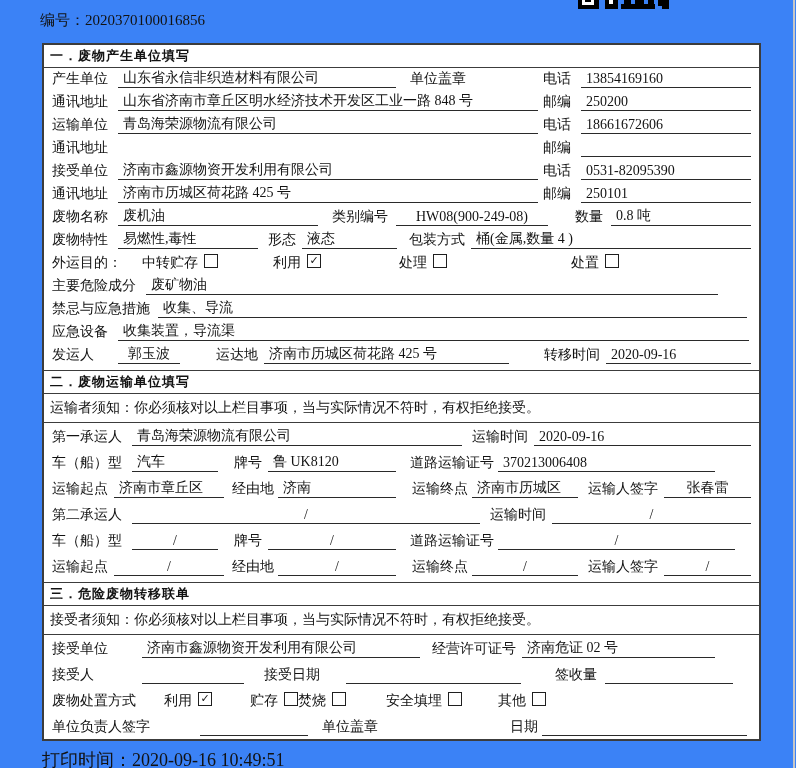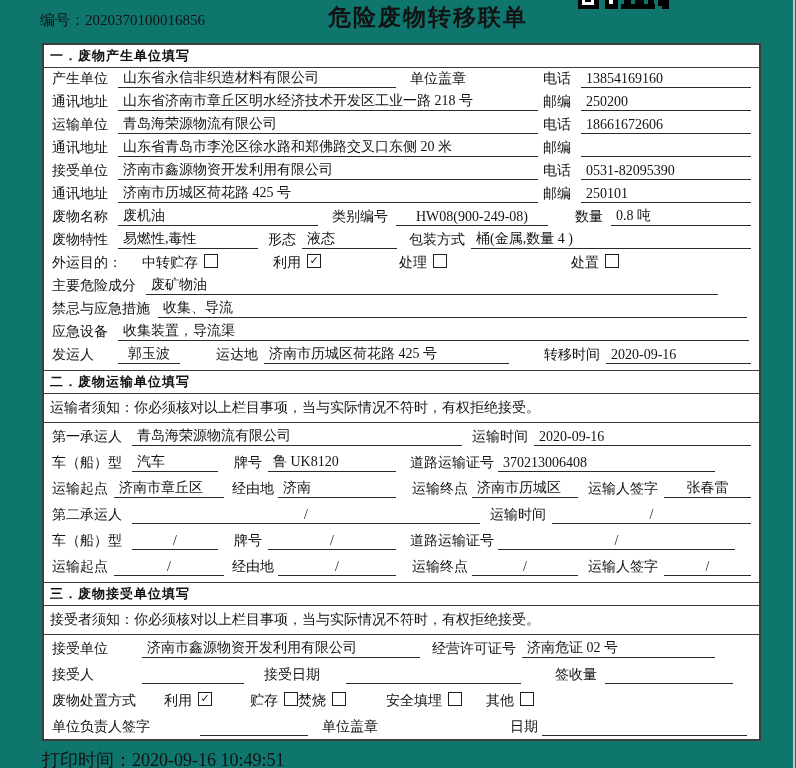--- a/index.html
+++ b/index.html
@@ -1,16 +1,16 @@
 <!DOCTYPE html>
 <html><head>
 <meta charset="utf-8">
 <style>
   html,body{margin:0;padding:0;background:#fff;}
-  #page{position:relative;width:796px;height:768px;background:#0f766e;overflow:hidden;
+  #page{position:relative;width:796px;height:768px;background:#3b82f6;overflow:hidden;
         font-family:"Liberation Serif","DejaVu Serif",serif;color:#121212;}
   #serial{position:absolute;left:40px;top:11px;font-size:15px;white-space:nowrap;}
   #title{position:absolute;left:328px;top:2px;font-size:23px;font-weight:bold;letter-spacing:2px;white-space:nowrap;}
   #qr{position:absolute;left:578px;top:0;}
   #edge-line{position:absolute;right:1px;top:0;width:2px;height:768px;background:#c6c6c6;}
   #form{position:absolute;left:42px;top:43px;width:715px;border:2px solid #3c3c3c;background:#fff;}
   .sec{display:block;}
   .sec + .sec{border-top:1px solid #3c3c3c;margin-top:3px;}
   .sec-h{font-weight:bold;font-size:13px;height:22px;line-height:21px;padding-left:6px;
          border-bottom:1px solid #3c3c3c;letter-spacing:1px;}
@@ -28,21 +28,20 @@
        font-size:11px;line-height:11px;text-align:center;color:#111;}
   #footer{position:absolute;left:42px;top:748px;font-size:18px;white-space:nowrap;}
 </style>
 </head>
 <body>
 
 <div id="page">
 
   <div id="serial"><span>编号：</span><span>2020370100016856</span></div>
 
-  <div id="title">危险废物转移联单</div>
 
   <svg id="qr" width="92" height="10" viewBox="0 0 92 10">
     <rect x="0" y="0" width="21" height="9" fill="#000"></rect>
     <rect x="4" y="0" width="12" height="5" fill="#fff"></rect>
     <rect x="7" y="0" width="6" height="2" fill="#000"></rect>
     <rect x="27" y="0" width="13" height="9" fill="#000"></rect>
     <rect x="31" y="0" width="4" height="4" fill="#fff"></rect>
     <rect x="43" y="4" width="34" height="5" fill="#000"></rect>
     <rect x="46" y="0" width="7" height="4" fill="#000"></rect>
     <rect x="57" y="0" width="9" height="4" fill="#000"></rect>
@@ -61,35 +60,34 @@
       <div class="row">
         <span class="lbl" style="width:64px">产生单位</span>
         <span class="val" style="width:278px">山东省永信非织造材料有限公司</span>
         <span class="lbl" style="margin-left:12px">单位盖章</span>
         <span class="lbl" style="margin-left:auto;width:36px">电话</span>
         <span class="val" style="flex:0 0 170px">13854169160</span>
       </div>
 
       <div class="row">
         <span class="lbl" style="width:64px">通讯地址</span>
-        <span class="val" style="width:420px">山东省济南市章丘区明水经济技术开发区工业一路 218 号</span>
+        <span class="val" style="width:420px">山东省济南市章丘区明水经济技术开发区工业一路 848 号</span>
         <span class="lbl" style="margin-left:auto;width:36px">邮编</span>
         <span class="val" style="flex:0 0 170px">250200</span>
       </div>
 
       <div class="row">
         <span class="lbl" style="width:64px">运输单位</span>
         <span class="val" style="width:420px">青岛海荣源物流有限公司</span>
         <span class="lbl" style="margin-left:auto;width:36px">电话</span>
         <span class="val" style="flex:0 0 170px">18661672606</span>
       </div>
 
       <div class="row">
         <span class="lbl" style="width:64px">通讯地址</span>
-        <span class="val" style="width:420px">山东省青岛市李沧区徐水路和郑佛路交叉口东侧 20 米</span>
         <span class="lbl" style="margin-left:auto;width:36px">邮编</span>
         <span class="val" style="flex:0 0 170px"></span>
       </div>
 
       <div class="row">
         <span class="lbl" style="width:64px">接受单位</span>
         <span class="val" style="width:420px">济南市鑫源物资开发利用有限公司</span>
         <span class="lbl" style="margin-left:auto;width:36px">电话</span>
         <span class="val" style="flex:0 0 170px">0531-82095390</span>
       </div>
@@ -217,21 +215,21 @@
         <span class="lbl" style="margin-left:6px;width:44px">经由地</span>
         <span class="val c" style="width:118px">/</span>
         <span class="lbl" style="margin-left:14px;width:58px">运输终点</span>
         <span class="val c" style="width:106px">/</span>
         <span class="lbl" style="margin-left:8px;width:74px">运输人签字</span>
         <span class="val c grow">/</span>
       </div>
     </div>
 
     <div class="sec sec3">
-      <div class="sec-h">三．废物接受单位填写</div>
+      <div class="sec-h">三．危险废物转移联单</div>
       <div class="notice">接受者须知：你必须核对以上栏目事项，当与实际情况不符时，有权拒绝接受。</div>
 
       <div class="row">
         <span class="lbl" style="width:64px">接受单位</span>
         <span class="val" style="margin-left:24px;width:278px">济南市鑫源物资开发利用有限公司</span>
         <span class="lbl" style="margin-left:10px;width:88px">经营许可证号</span>
         <span class="val grow" style="margin-right:36px">济南危证 02 号</span>
       </div>
 
       <div class="row">
@@ -254,21 +252,21 @@
             <span class="box"></span>
           </span>
         <span class="opt" style="">
             <span>焚烧</span>
             <span class="box"></span>
           </span>
         <span class="opt" style="margin-left:40px">
             <span>安全填埋</span>
             <span class="box"></span>
           </span>
-        <span class="opt" style="margin-left:24px">
+        <span class="opt" style="margin-left:36px">
             <span>其他</span>
             <span class="box"></span>
           </span>
       </div>
 
       <div class="row">
         <span class="lbl" style="width:100px">单位负责人签字</span>
         <span class="val" style="margin-left:46px;width:108px"></span>
         <span class="lbl" style="margin-left:12px">单位盖章</span>
         <span class="lbl" style="margin-left:128px;width:30px">日期</span>

